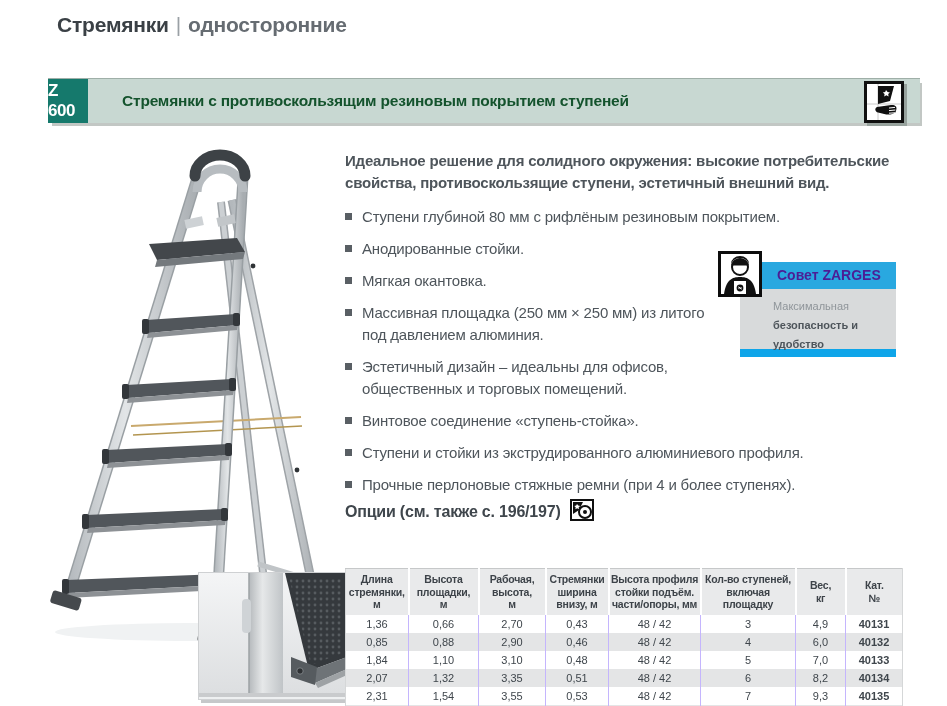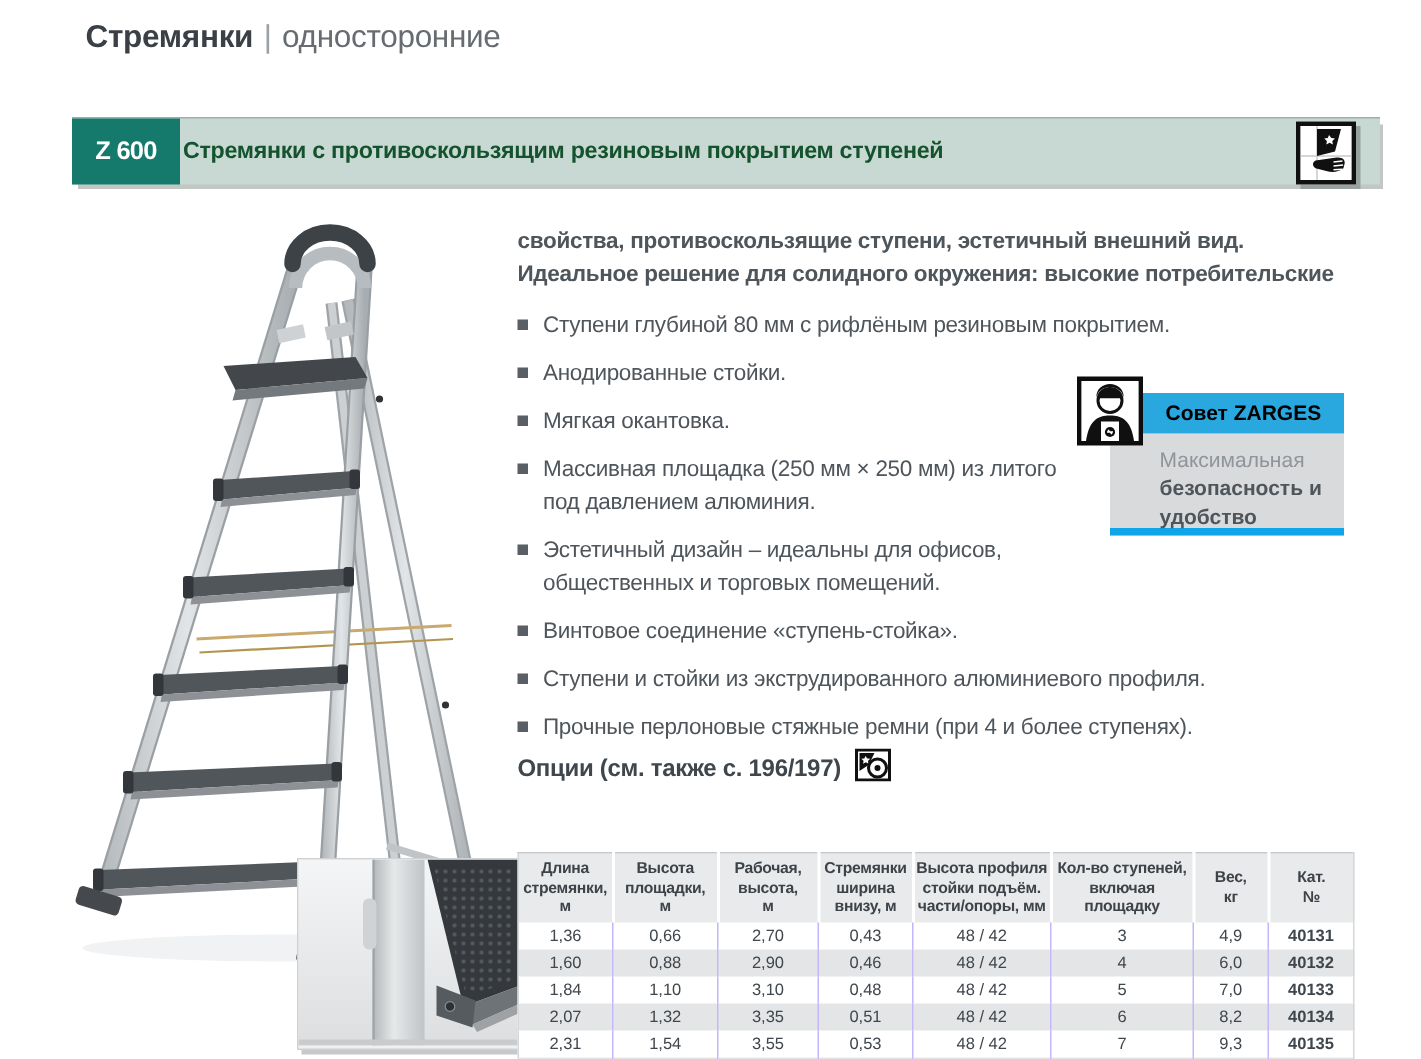--- a/index.html
+++ b/index.html
@@ -4,29 +4,29 @@
 <style>
   html,body{margin:0;padding:0;}
   body{
     width:947px;height:706px;position:relative;background:#ffffff;
     font-family:"Liberation Sans", sans-serif;color:#4e555b;overflow:hidden;
   }
   
   .page-title{position:absolute;left:57px;top:13px;font-size:21px;letter-spacing:-0.2px;}
   .page-title .t-main{font-weight:bold;color:#3a4045;}
   .page-title .t-sep{color:#9aa0a5;font-weight:400;margin:0 7px;}
-  .page-title .t-sub{color:#666c72;font-weight:400;}
+  .page-title .t-sub{color:#666c72;font-weight:700;}
   
   .banner{
     position:absolute;left:48px;top:78px;width:872px;height:44px;
     background:#c8d8d2;border-top:1px solid #9fafa8;
     box-shadow:3px 4px 0 -1px #c2c7c4;
   }
   .banner-code{
-    position:absolute;left:0;top:0;width:72px;height:44px;background:#15796c;
+    position:absolute;left:0;top:0;width:40px;height:44px;background:#15796c;
     color:#fff;font-weight:bold;font-size:17px;display:flex;align-items:center;justify-content:center;
     letter-spacing:-0.5px;
   }
   .banner-title{
     position:absolute;left:74px;top:0;height:44px;display:flex;align-items:center;
     color:#14532d;font-weight:bold;font-size:15.5px;letter-spacing:-0.2px;
   }
   .banner-icon{
     position:absolute;right:16px;top:2px;width:40px;height:42px;background:#fff;
     border:3px solid #101010;box-shadow:3px 3px 0 #97a29d;box-sizing:border-box;
@@ -41,25 +41,25 @@
   .intro{position:absolute;left:345px;top:150px;width:575px;font-size:15px;font-weight:bold;
     color:#4e555b;line-height:22px;letter-spacing:-0.2px;}
   .features{position:absolute;left:345px;top:206px;width:480px;list-style:none;margin:0;padding:0;}
   .features li{position:relative;padding-left:17px;margin-bottom:10px;font-size:15px;
     line-height:22px;color:#4e555b;letter-spacing:-0.2px;}
   .features .bullet{position:absolute;left:0;top:7px;width:7px;height:7px;background:#595f64;}
   
   .tip-icon{position:absolute;left:718px;top:251px;width:44px;height:46px;background:#fff;
     border:3px solid #0d0d0d;box-sizing:border-box;z-index:3;}
   .tip-header{position:absolute;left:762px;top:262px;width:134px;height:27px;background:#29a8e0;
-    color:#000000;font-weight:bold;font-size:14px;line-height:27px;padding-left:15px;
+    color:#4c1d95;font-weight:bold;font-size:14px;line-height:27px;padding-left:15px;
     box-sizing:border-box;z-index:2;}
   .tip-body{position:absolute;left:740px;top:289px;width:156px;height:68px;background:#d8dadb;
-    box-sizing:border-box;padding:8px 6px 0 33px;font-size:14px;line-height:19px;z-index:1;
-    border-bottom:5px solid #0ea5e9;}
+    box-sizing:border-box;padding:8px 6px 0 33px;font-size:11px;line-height:19px;z-index:1;
+    border-bottom:8px solid #0ea5e9;}
   .tip-body .muted{color:#8f959a;}
   .tip-body .strong{color:#4e555b;font-weight:bold;}
   
   .options-h{position:absolute;left:345px;top:499px;font-size:16px;font-weight:bold;color:#3f464c;
     display:flex;align-items:center;letter-spacing:-0.2px;}
   .options-h .opt-icon{display:inline-block;margin-left:9px;}
   
   .spec-table{position:absolute;left:345px;top:527px;width:557px;border-collapse:collapse;
     table-layout:fixed;background:#fff;border-left:1px solid #d5d7d8;border-right:1px solid #d5d7d8;
     border-top:1px solid #c6c8c9;border-bottom:3px solid #b7b9bb;margin-top:41px;}
@@ -190,22 +190,22 @@
     <polygon points="90,4 144,4 144,80 112,92" fill="url(#dots)"></polygon>
     <polygon points="110,98 148,84 148,96 116,110" fill="#6e7377"></polygon>
     <polygon points="116,110 148,96 148,102 119,115" fill="#9ea2a5"></polygon>
     <polygon points="92,84 118,94 116,112 92,104" fill="#565b5f"></polygon>
     <circle cx="101" cy="98" r="3.2" fill="#2e3134" stroke="#8a8f93" stroke-width="0.8"></circle>
     <rect x="0" y="120" width="148" height="4" fill="#c9cbcd"></rect>
   </svg>
 </div>
 
 <div class="intro" id="intro">
+    <div>Идеальное решение для солидного окружения: высокие потребительские</div>
     <div>свойства, противоскользящие ступени, эстетичный внешний вид.</div>
-    <div>Идеальное решение для солидного окружения: высокие потребительские</div>
   </div>
 
 <ul class="features" id="features-list">
     <li>
       <span class="bullet"></span>
       <div>Ступени глубиной 80 мм с рифлёным резиновым покрытием.</div>
     </li>
     <li>
       <span class="bullet"></span>
       <div>Анодированные стойки.</div>
@@ -328,21 +328,21 @@
         <td>1,36</td>
         <td>0,66</td>
         <td>2,70</td>
         <td>0,43</td>
         <td>48 / 42</td>
         <td>3</td>
         <td>4,9</td>
         <td class="cat">40131</td>
       </tr>
       <tr>
-        <td>1,60</td>
+        <td>0,85</td>
         <td>0,88</td>
         <td>2,90</td>
         <td>0,46</td>
         <td>48 / 42</td>
         <td>4</td>
         <td>6,0</td>
         <td class="cat">40132</td>
       </tr>
       <tr>
         <td>1,84</td>

